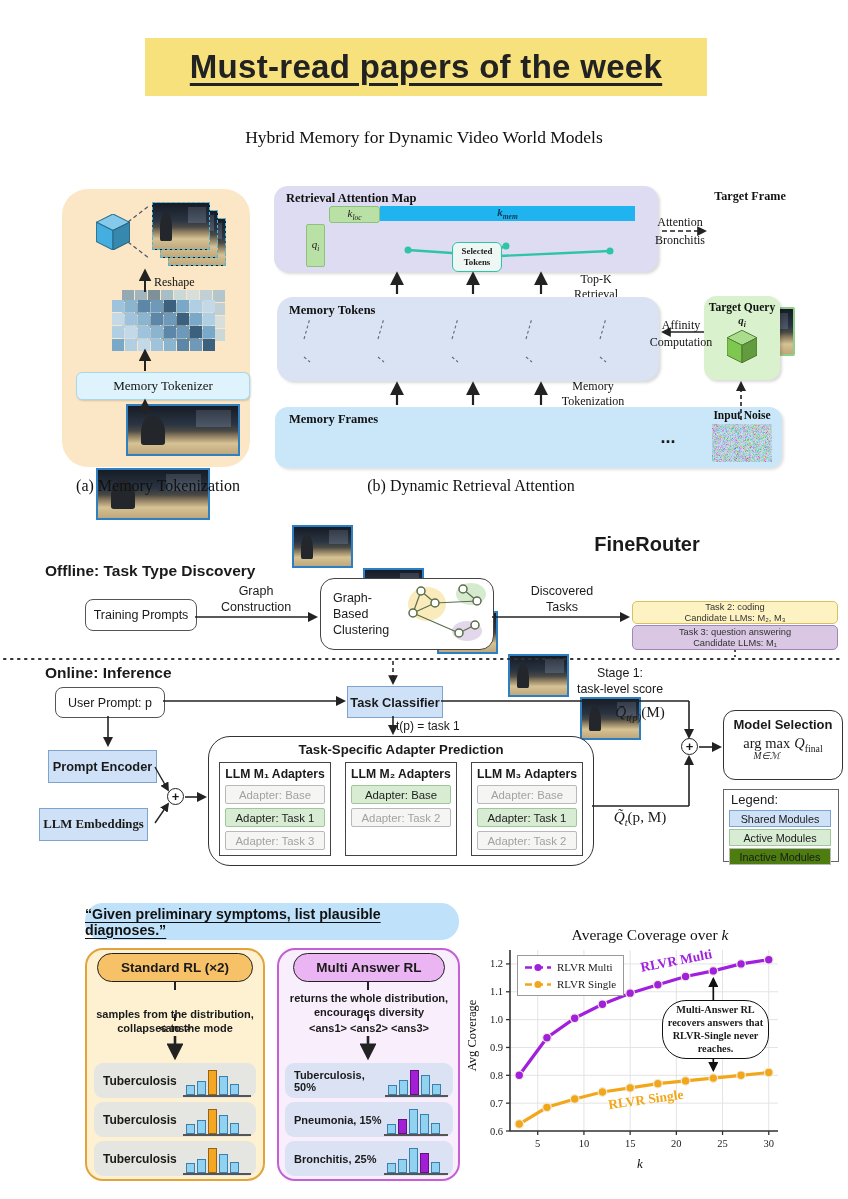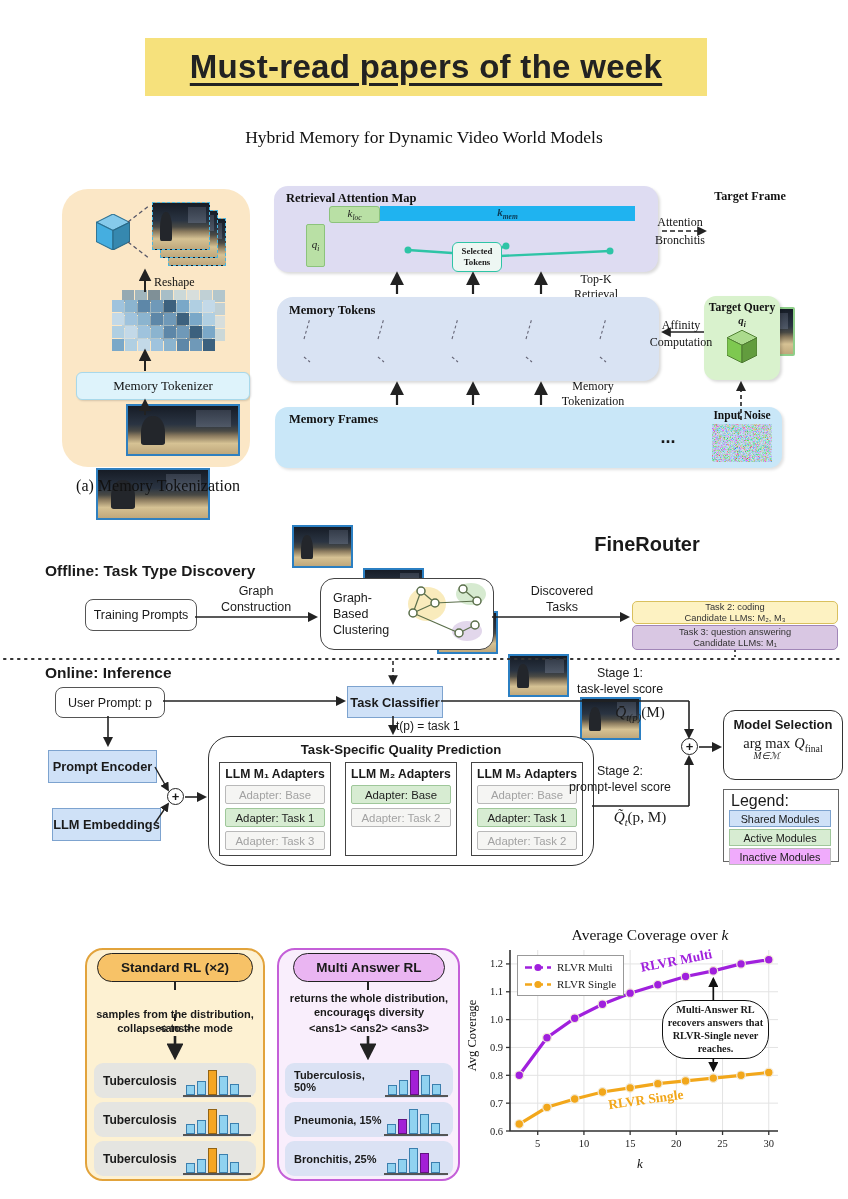--- a/index.html
+++ b/index.html
@@ -334,20 +334,21 @@
   <div class="abs tq-box"></div>
   <div class="abs mapttl ctr" style="left:704px;top:301px;width:76px;font-size:11.5px;">Target Query</div>
   <div class="abs serif it b ctr" style="left:704px;top:314px;width:76px;font-size:11px;"><span>q</span><sub>i</sub></div>
   <div class="abs" id="cube-q" style="left:727px;top:330px;"><svg width="30" height="33" viewBox="0 0 24 26">
         <polygon points="12,0 24,6 12,12 0,6" fill="#abdb8d" stroke="#528234" stroke-width="0.8"></polygon>
         <polygon points="0,6 12,12 12,26 0,20" fill="#7ec850" stroke="#528234" stroke-width="0.8"></polygon>
         <polygon points="12,12 24,6 24,20 12,26" fill="#629c3e" stroke="#4c7830" stroke-width="0.8"></polygon>
       </svg></div>
   <div class="abs srf12 ctr" style="left:650px;top:318px;width:62px;">Affinity</div>
   <div class="abs srf12 ctr" style="left:640px;top:335px;width:82px;">Computation</div>
+  <div class="abs cap" style="left:328px;top:477px;width:286px;">(b) Dynamic Retrieval Attention</div>
 
   <div class="abs b ctr" style="left:552px;top:533px;width:190px;font-size:20px;">FineRouter</div>
   <div class="abs b" style="left:45px;top:562px;font-size:15.5px;">Offline: Task Type Discovery</div>
   <div class="abs boxline" style="left:85px;top:599px;width:110px;height:30px;text-align:center;">
       <span>Training Prompts</span>
     </div>
   <div class="abs prel ctr" style="left:206px;top:584px;width:100px;font-size:12.5px;line-height:1.25;">Graph
 Construction</div>
   <div class="abs" style="left:320px;top:578px;width:172px;height:70px;border:1.6px solid #444;border-radius:14px;background:#fff;display:flex;align-items:center;">
     <div class="prel" style="font-size:12.5px;line-height:1.3;padding-left:12px;">Graph-Based
@@ -383,27 +384,27 @@
   <div class="abs boxline" style="left:55px;top:687px;width:108px;height:29px;">
       <span>User Prompt: p</span>
     </div>
   <div class="abs bluebox" style="left:347px;top:686px;width:94px;height:30px;">
       <span>Task Classifier</span>
     </div>
   <div class="abs" style="left:396px;top:719px;font-size:12px;">t(p) = task 1</div>
   <div class="abs bluebox" style="left:48px;top:750px;width:107px;height:31px;">
       <span>Prompt Encoder</span>
     </div>
-  <div class="abs bluebox" style="left:52px;top:808px;width:107px;height:31px;">
+  <div class="abs bluebox" style="left:39px;top:808px;width:107px;height:31px;font-family:Liberation Serif, serif;">
       <span>LLM Embeddings</span>
     </div>
   <div class="abs oplus" style="left:167px;top:788px;">+</div>
 
   <div class="abs" style="left:208px;top:736px;width:384px;height:128px;border:1.6px solid #333;border-radius:22px;background:#fff;">
-    <div class="b ctr" style="margin-top:5px;font-size:13.2px;">Task-Specific Quality Prediction</div>
+    <div class="b ctr" style="margin-top:5px;font-size:13.2px;">Task-Specific Adapter Prediction</div>
     <div id="adapter-groups" style="display:flex;gap:14px;justify-content:center;margin-top:5px;">
         <div class="adapter-col">
           <div class="at">LLM M₁ Adapters</div>
           <div class="pill" style="background: rgb(245, 245, 243); color: rgb(162, 162, 162);">Adapter: Base</div>
           <div class="pill" style="background: rgb(215, 236, 210); border-color: rgb(159, 199, 154); color: rgb(34, 34, 34);">Adapter: Task 1</div>
           <div class="pill" style="background: rgb(245, 245, 243); color: rgb(162, 162, 162);">Adapter: Task 3</div>
         </div>
         <div class="adapter-col">
           <div class="at">LLM M₂ Adapters</div>
           <div class="pill" style="background: rgb(215, 236, 210); border-color: rgb(159, 199, 154); color: rgb(34, 34, 34);">Adapter: Base</div>
@@ -415,41 +416,42 @@
           <div class="pill" style="background: rgb(215, 236, 210); border-color: rgb(159, 199, 154); color: rgb(34, 34, 34);">Adapter: Task 1</div>
           <div class="pill" style="background: rgb(245, 245, 243); color: rgb(162, 162, 162);">Adapter: Task 2</div>
         </div>
       </div>
   </div>
 
   <div class="abs prel ctr" style="left:545px;top:666px;width:150px;font-size:12.4px;line-height:1.25;">Stage 1:
 task-level score</div>
   <div class="abs serif ctr" style="left:570px;top:703px;width:140px;font-size:15.2px;"><span class="it">Q̄</span><sub class="it">t(p)</sub><span>(M)</span></div>
   <div class="abs oplus" style="left:681px;top:738px;">+</div>
-  <div class="abs prel ctr" style="left:545px;top:764px;width:150px;font-size:12.4px;line-height:1.25;">Stage 2:
-prompt-level score</div>
   <div class="abs serif ctr" style="left:575px;top:808px;width:130px;font-size:15.2px;"><span class="it">Q̃</span><sub class="it">t</sub><span>(p, M)</span></div>
 
   <div class="abs" style="left:723px;top:710px;width:118px;height:68px;border:1.6px solid #333;border-radius:12px;background:#fff;">
     <div class="b ctr" style="margin-top:6px;font-size:13px;">Model Selection</div>
     <div class="serif" style="display:flex;justify-content:center;align-items:flex-start;gap:4px;margin-top:4px;font-size:14.5px;">
       <span style="display:inline-flex;flex-direction:column;align-items:center;line-height:1;">
         <span>arg max</span>
         <span class="it" style="font-size:9.5px;margin-top:1px;">M∈ℳ</span>
       </span>
       <span style="line-height:1;"><span class="it">Q</span><sub>final</sub></span>
     </div>
   </div>
 
   <div class="abs" style="left:723px;top:789px;width:114px;height:71px;border:1.5px solid #666;background:#fff;"></div>
-  <div class="abs" style="left:731px;top:792px;font-size:16px;">Legend:</div>
+  <div class="abs" style="left:731px;top:792px;font-size:13px;">Legend:</div>
   <div class="abs legend-pill" style="top: 810px; background: rgb(207, 225, 247); border-color: rgb(125, 163, 207);">Shared Modules</div>
   <div class="abs legend-pill" style="top: 829px; background: rgb(215, 236, 210); border-color: rgb(159, 199, 154);">Active Modules</div>
-  <div class="abs legend-pill" style="top: 848px; background: #f0abfc; border-color: rgb(185, 185, 185);">Inactive Modules</div>
-
+  <div class="abs legend-pill" style="top: 848px; background: #4d7c0f; border-color: rgb(185, 185, 185);">Inactive Modules</div>
+
+  <div class="abs prompt-pill">
+    <span class="prompt-text">“Given preliminary symptoms, list plausible diagnoses.”</span>
+  </div>
 
   <div class="abs card" style="left:85px;top:948px;width:180px;height:233px;background:#fdf1d2;border:2px solid #e2a33b;"></div>
   <div class="abs card-hdr" style="left:97px;top:953px;width:156px;height:29px;background:#f7c267;">Standard RL (×2)</div>
   <div class="abs prel ctr b" style="left:90px;top:1008px;width:170px;font-size:11px;line-height:1.25;">samples from the distribution,
 collapses to the mode</div>
   <div class="abs ctr b" style="left:90px;top:1022px;width:170px;font-size:11px;">&lt;ans&gt;</div>
   <div class="abs drow" style="left:94px;top:1063px;width:162px;background:#e5e5e1;">
       <span class="b" style="padding-left: 9px; font-size: 12px;">Tuberculosis</span>
       <div class="hist" style="margin-left: auto; margin-right: 8px; width: 62px;">
         <div class="hbar" style="height: 10px;"></div>

